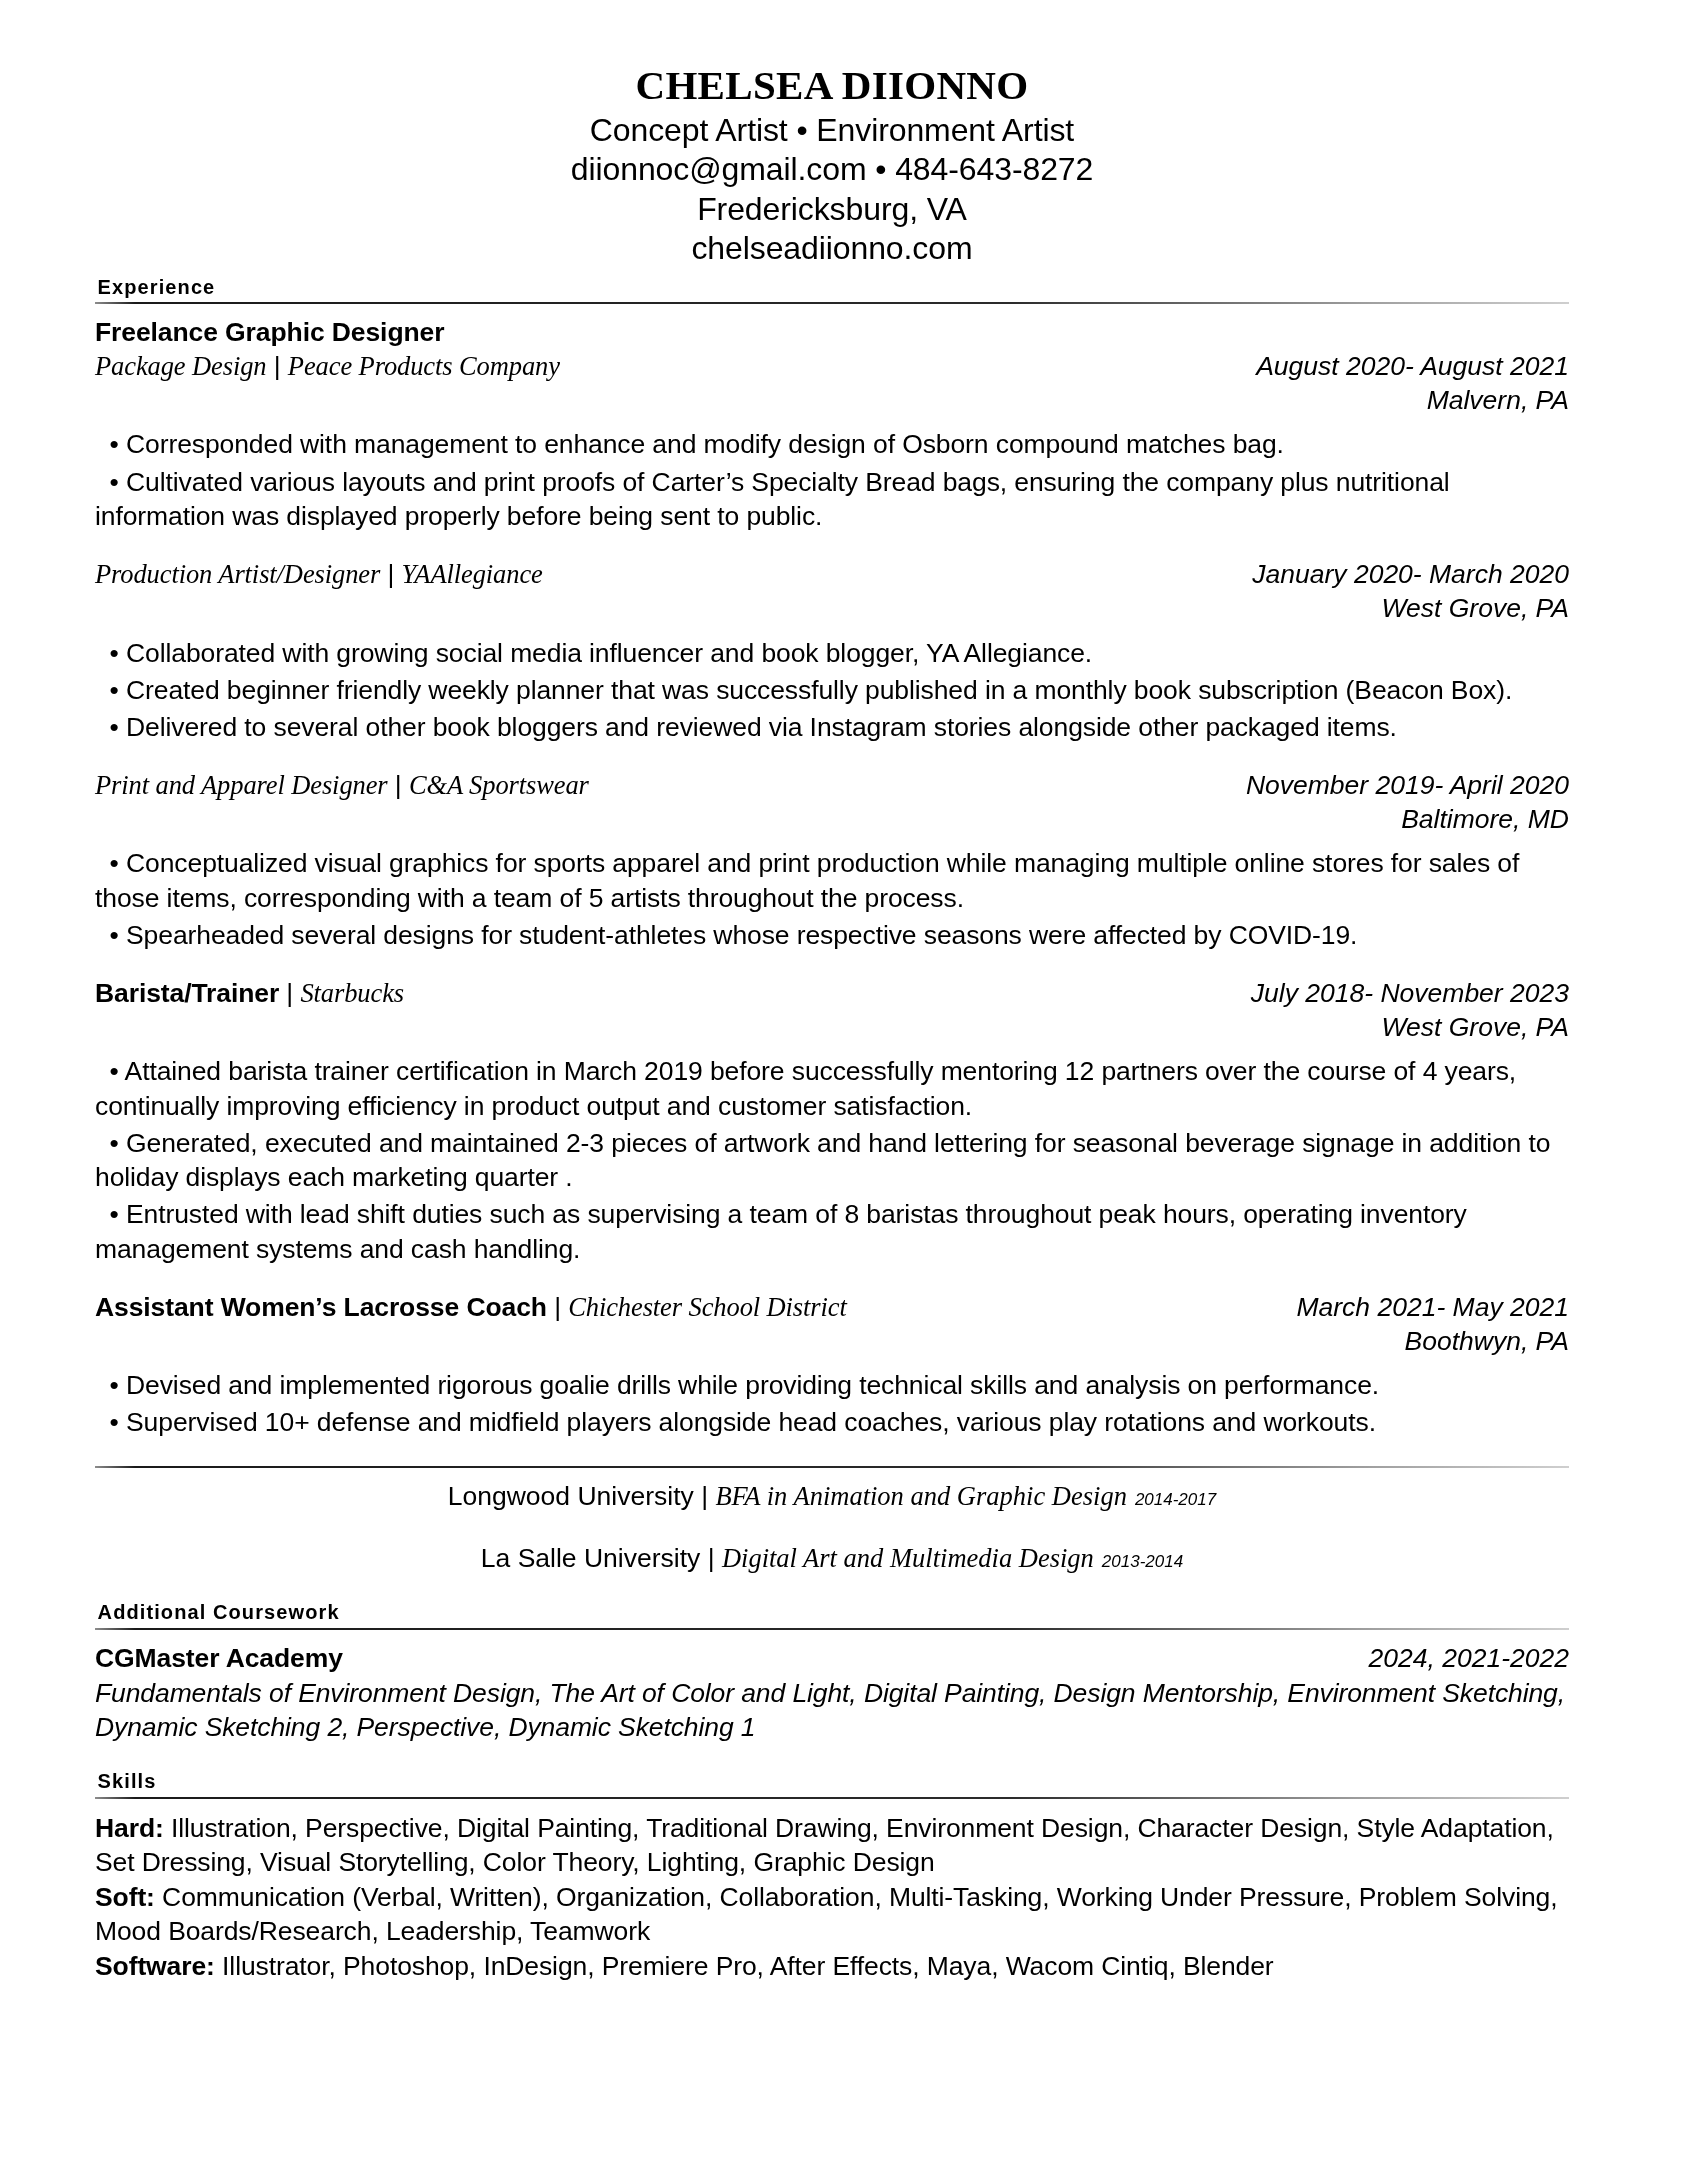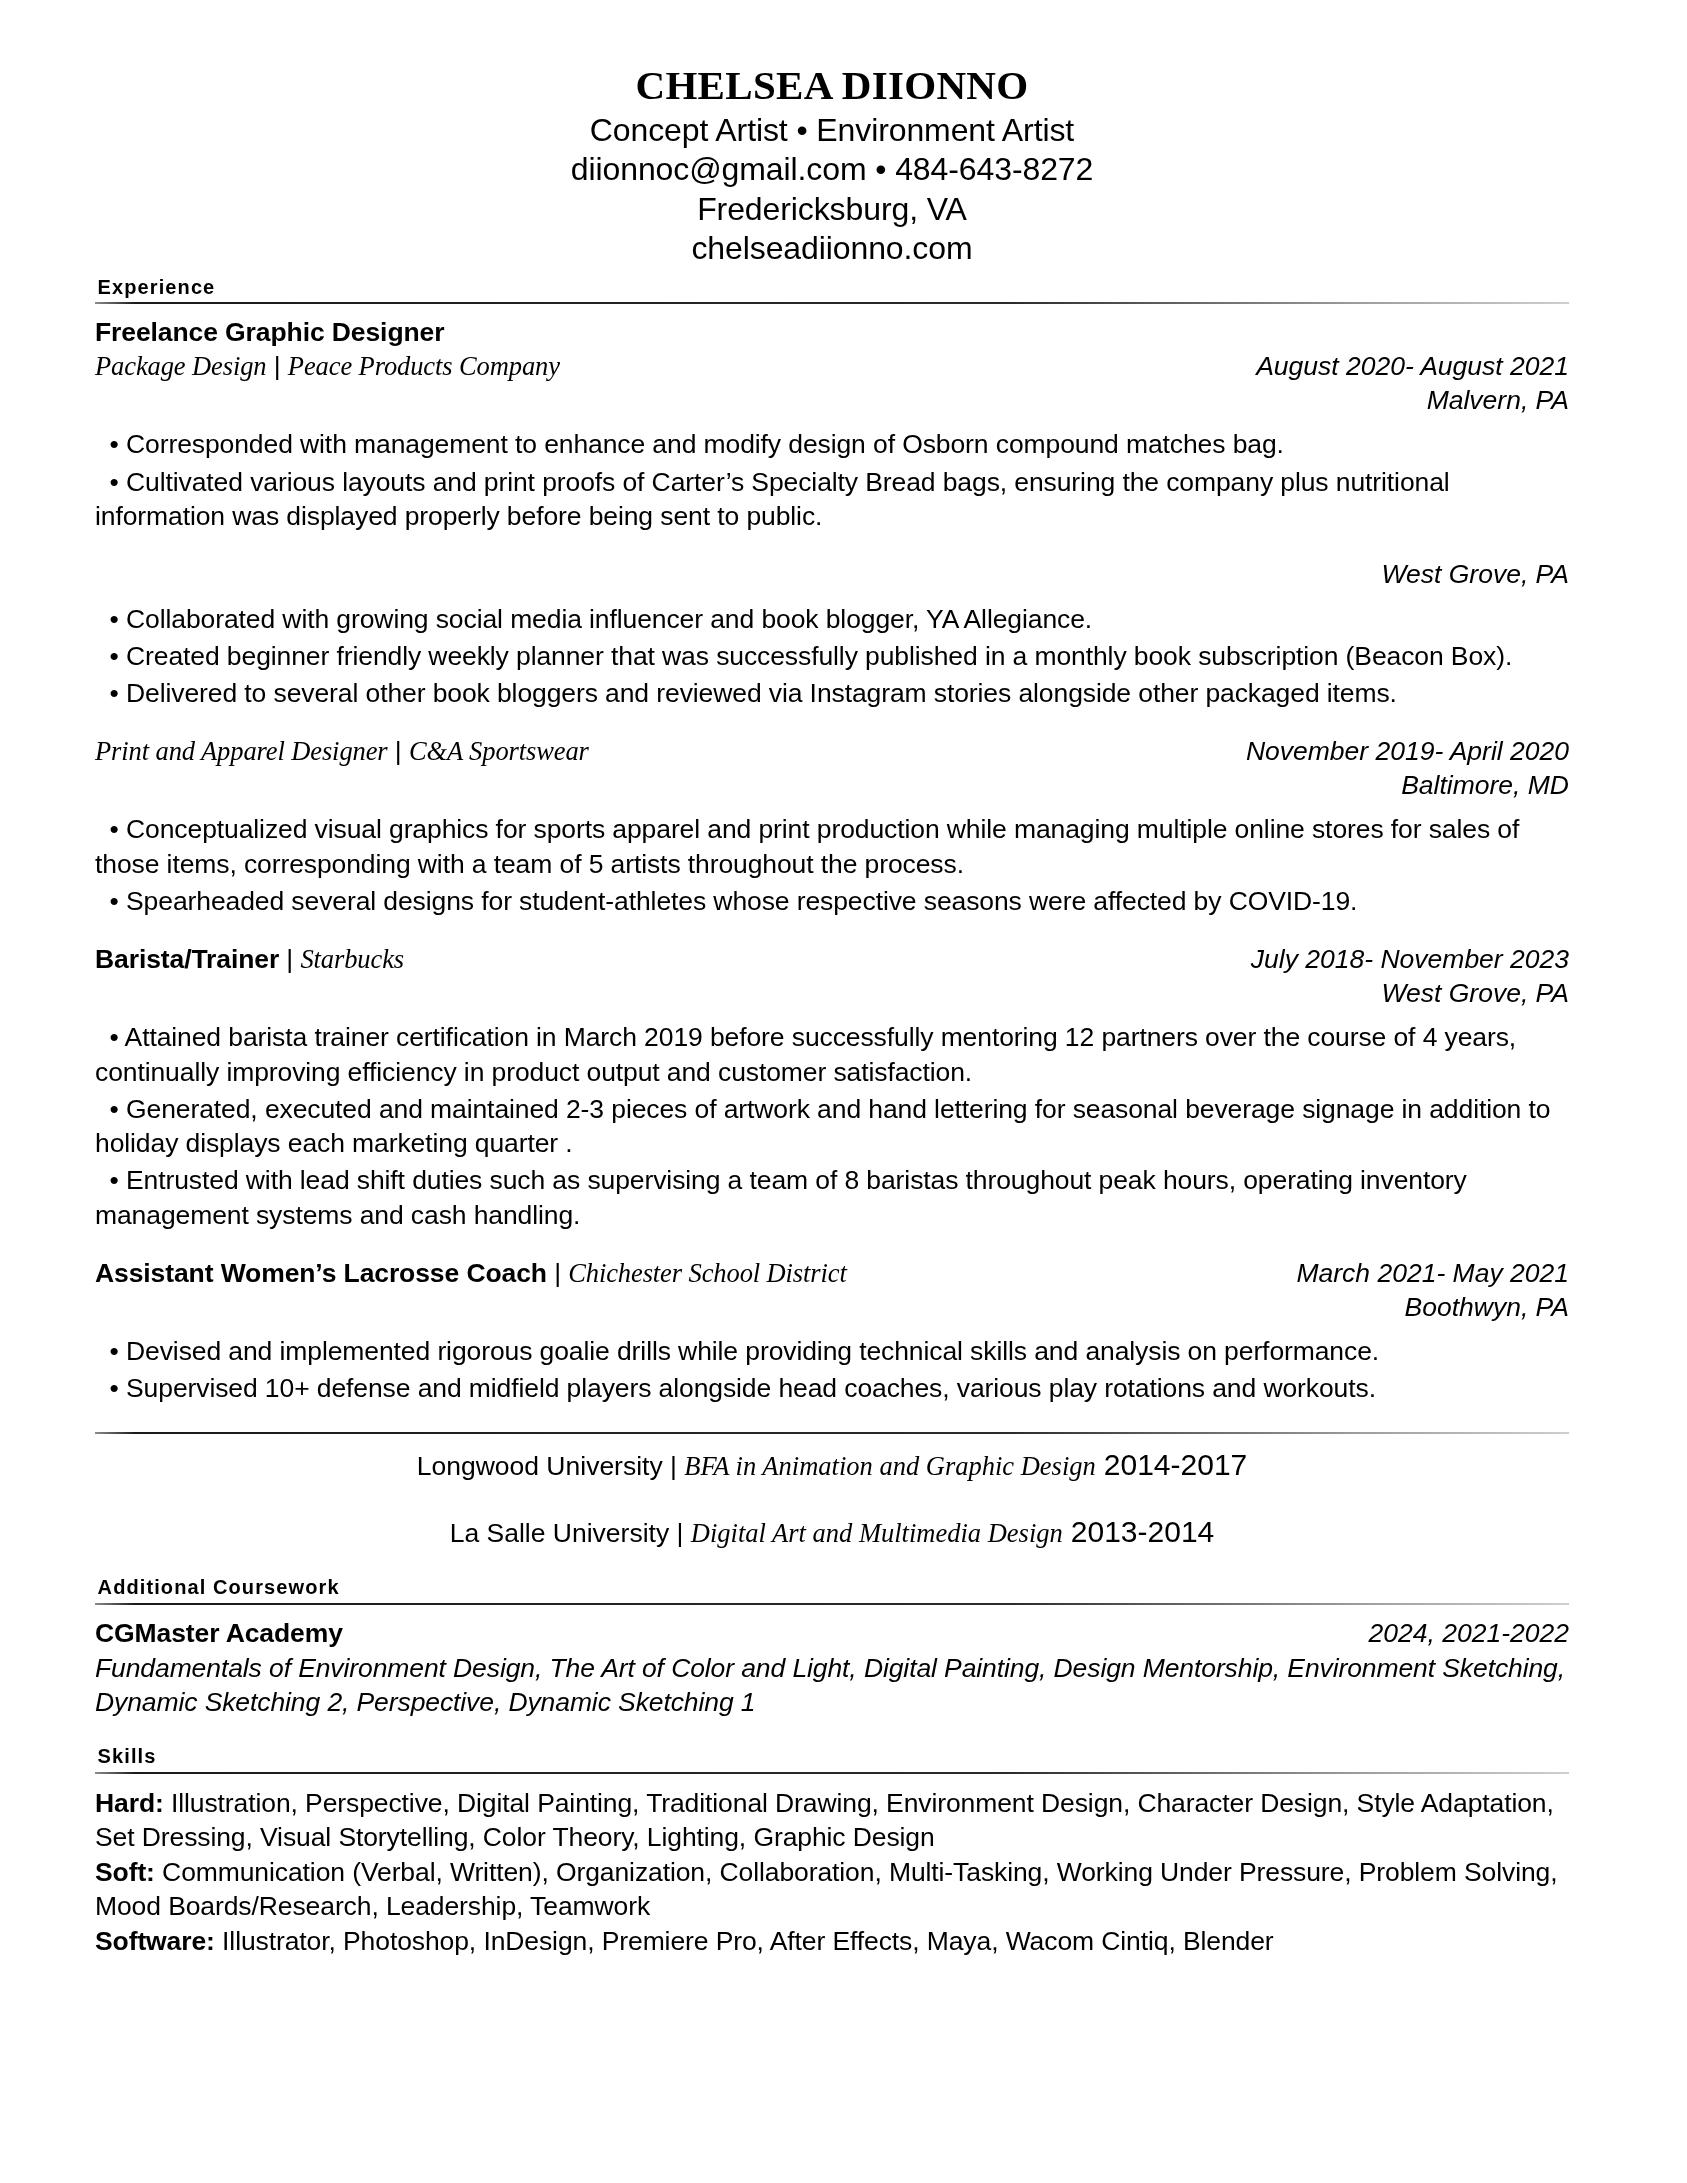--- a/index.html
+++ b/index.html
@@ -139,22 +139,23 @@
     justify-content: center;
     gap: 8px;
     margin-bottom: 28px;
   }
   .edu-row:last-child { margin-bottom: 0; }
   .edu-left {
     font-size: 26.5px;
     line-height: 1.28;
   }
   .edu-right {
-    font-size: 30px;
-    line-height: 1.28;
+    font-size: 17px;
+    line-height: 1.28;
+    font-style: italic;
     white-space: nowrap;
   }
 
   
   .course-list {
     font-size: 26.5px;
     line-height: 1.30;
     font-style: italic;
     margin: 0;
     letter-spacing: -0.1px;
@@ -196,20 +197,24 @@
             <div class="row-left"><span class="it">Package Design</span><span class="sep"> | </span><span class="it">Peace Products Company</span></div>
             <div class="row-right">August 2020- August 2021</div>
           </div>
           <p class="loc">Malvern, PA</p>
           <ul class="bullets">
             <li>• Corresponded with management to enhance and modify design of Osborn compound matches bag.</li>
             <li>• Cultivated various layouts and print proofs of Carter’s Specialty Bread bags, ensuring the company plus nutritional information was displayed properly before being sent to public.</li>
           </ul>
         </div>
         <div class="entry">
+          <div class="row">
+            <div class="row-left"><span class="it">Production Artist/Designer</span><span class="sep"> | </span><span class="it">YAAllegiance</span></div>
+            <div class="row-right">January 2020- March 2020</div>
+          </div>
           <p class="loc">West Grove, PA</p>
           <ul class="bullets">
             <li>• Collaborated with growing social media influencer and book blogger, YA Allegiance.</li>
             <li>• Created beginner friendly weekly planner that was successfully published in a monthly book subscription (Beacon Box).</li>
             <li>• Delivered to several other book bloggers and reviewed via Instagram stories alongside other packaged items.</li>
           </ul>
         </div>
         <div class="entry">
           <div class="row">
             <div class="row-left"><span class="it">Print and Apparel Designer</span><span class="sep"> | </span><span class="it">C&amp;A Sportswear</span></div>

